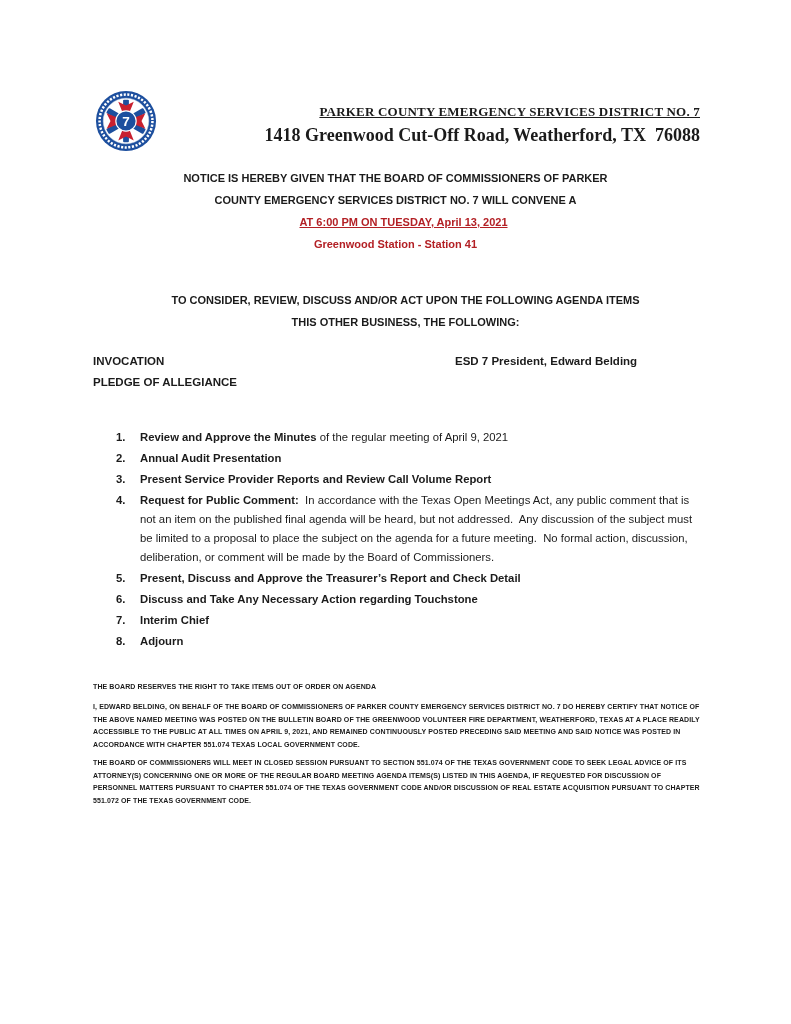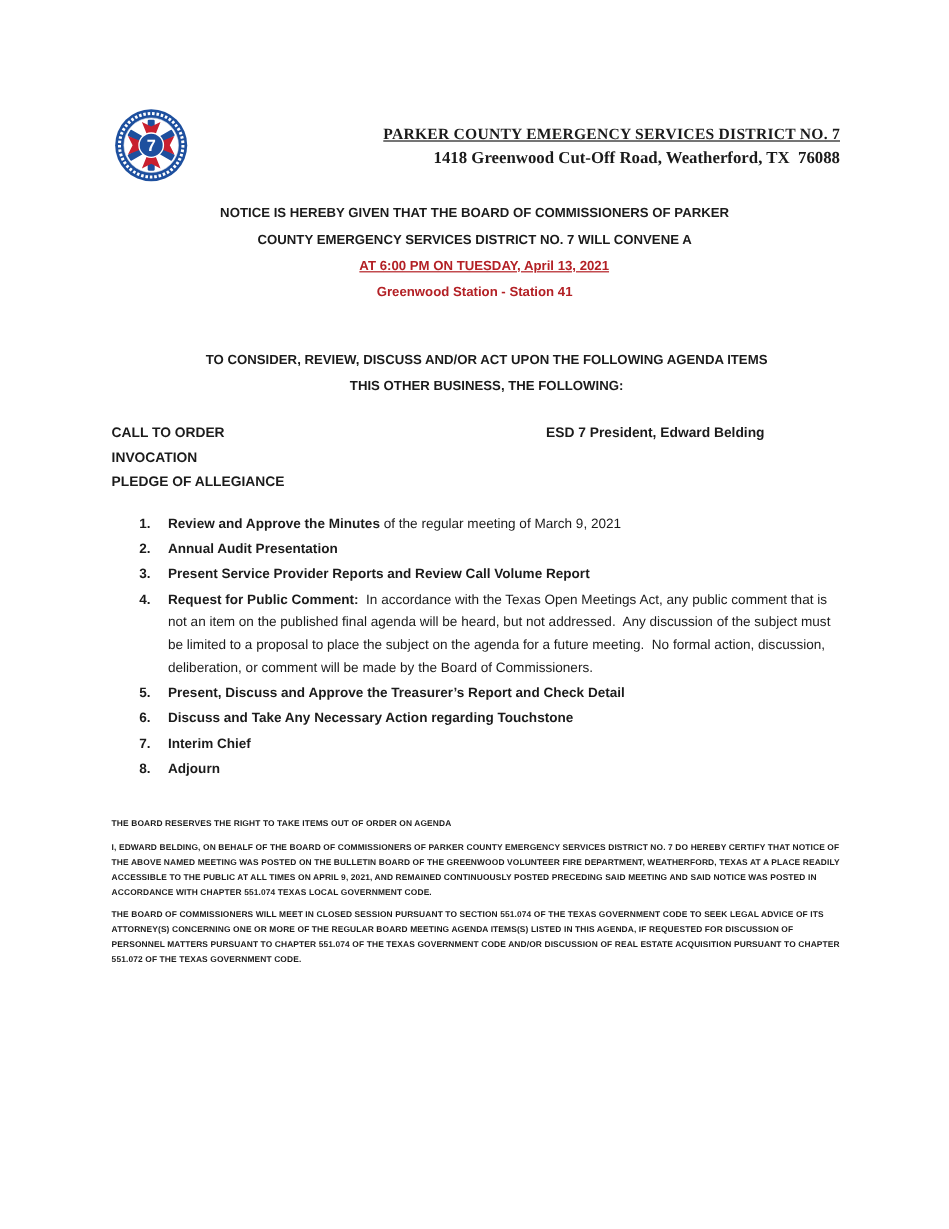--- a/index.html
+++ b/index.html
@@ -25,21 +25,21 @@
   }
   .logo{width:62px;height:62px;flex:0 0 62px;}
   .htext{flex:1;text-align:right;padding-top:14px;font-family:Liberation Serif, serif;}
   .org{
     font-size:13px;font-weight:bold;
     text-decoration:underline;
     letter-spacing:0.2px;
     line-height:15px;
   }
   .addr{
-    font-size:14px;font-weight:bold;
+    font-size:18px;font-weight:bold;
     margin-top:6px;white-space:pre-wrap;
   }
   
   .notice{
     position:absolute;top:167px;left:0;width:100%;
     text-align:center;font-weight:bold;
     font-size:11px;line-height:22px;
   }
   .notice .red{color:var(--red);}
   .notice .u{text-decoration:underline;margin-left:16px;}
@@ -126,30 +126,29 @@
     <div class="red u">AT 6:00 PM ON TUESDAY, April 13, 2021</div>
     <div class="red">Greenwood Station - Station 41</div>
   </section>
 
   <section class="consider">
     <div>TO CONSIDER, REVIEW, DISCUSS AND/OR ACT UPON THE FOLLOWING AGENDA ITEMS</div>
     <div>THIS OTHER BUSINESS, THE FOLLOWING:</div>
   </section>
 
   <section class="officers">
-    <div>CALL TO ORDER</div>
     <div>INVOCATION</div>
     <div>PLEDGE OF ALLEGIANCE</div>
     <div class="president">ESD 7 President, Edward Belding</div>
   </section>
 
   <ol class="agenda">
     <li>
       <span class="num">1.</span>
-      <span class="txt"><b>Review and Approve the Minutes</b><span> of the regular meeting of March 9, 2021</span></span>
+      <span class="txt"><b>Review and Approve the Minutes</b><span> of the regular meeting of April 9, 2021</span></span>
     </li>
     <li>
       <span class="num">2.</span>
       <span class="txt"><b>Annual Audit Presentation</b><span></span></span>
     </li>
     <li>
       <span class="num">3.</span>
       <span class="txt"><b>Present Service Provider Reports and Review Call Volume Report</b><span></span></span>
     </li>
     <li>

